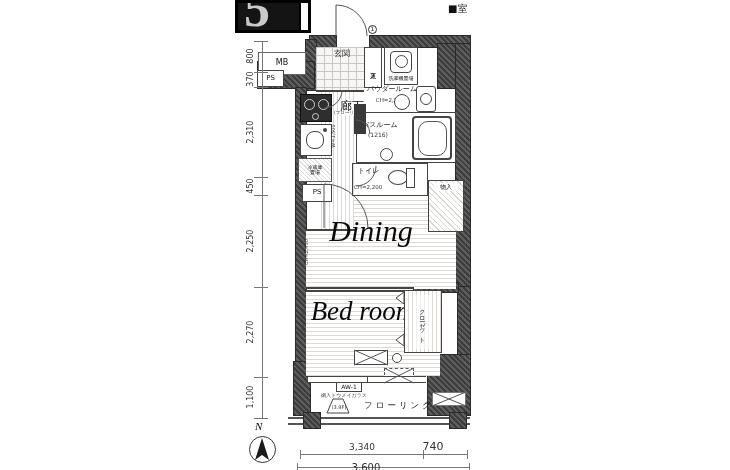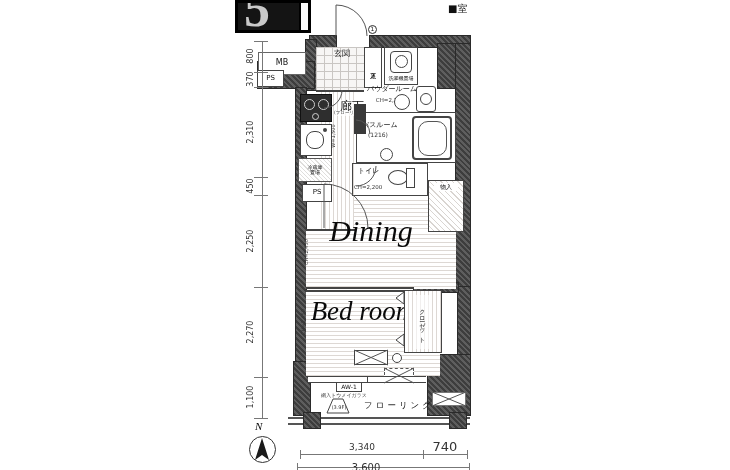--- a/index.html
+++ b/index.html
@@ -200,21 +200,21 @@
   <div class="abs dim ctr rot" style="left:228px;top:181px;width:44px;height:10px;">450</div>
   <div class="abs dim ctr rot" style="left:228px;top:236px;width:44px;height:10px;">2,250</div>
   <div class="abs dim ctr rot" style="left:228px;top:327px;width:44px;height:10px;">2,270</div>
   <div class="abs dim ctr rot" style="left:228px;top:392px;width:44px;height:10px;">1,100</div>
 
   <div class="abs line" style="left:300px;top:454px;width:167px;height:1px;background:#777;"></div>
   <div class="abs line" style="left:300px;top:450px;width:1px;height:9px;background:#777;"></div>
   <div class="abs line" style="left:423px;top:450px;width:1px;height:9px;background:#777;"></div>
   <div class="abs line" style="left:467px;top:450px;width:1px;height:9px;background:#777;"></div>
   <div class="abs dim ctr" style="left:332px;top:441px;width:60px;height:11px;font-size:9px;">3,340</div>
-  <div class="abs dim ctr" style="left:423px;top:441px;width:44px;height:11px;font-size:13px;">740</div>
+  <div class="abs dim ctr" style="left:411px;top:441px;width:44px;height:11px;font-size:11px;">740</div>
 
   <div class="abs line" style="left:297px;top:467px;width:173px;height:1px;background:#777;"></div>
   <div class="abs line" style="left:297px;top:463px;width:1px;height:7px;background:#777;"></div>
   <div class="abs line" style="left:469px;top:463px;width:1px;height:7px;background:#777;"></div>
   <div class="abs dim ctr" style="left:336px;top:456px;width:60px;height:23px;font-size:10px;">3,600</div>
 
   <div class="abs lbl serifT" style="left:255px;top:420px;font-size:11px;">N</div>
   <div class="abs" style="left:249px;top:436px;width:27px;height:27px;border:1.5px solid #333;border-radius:50%;background:transparent;"></div>
 
 </div>

